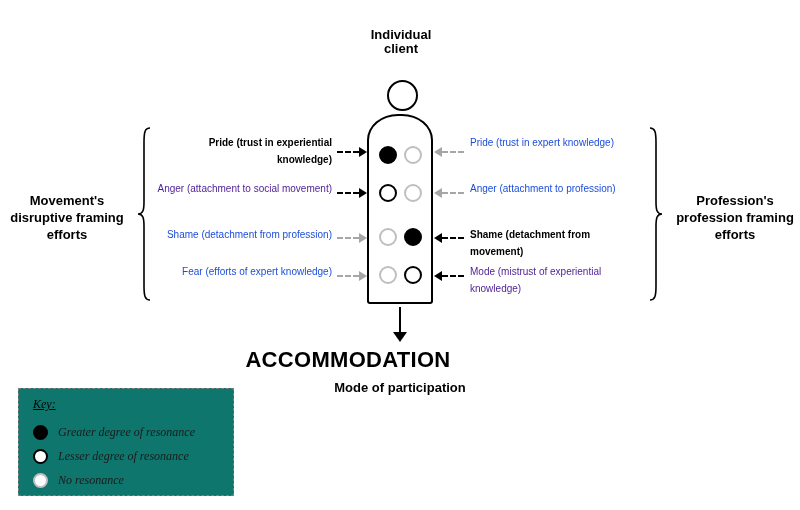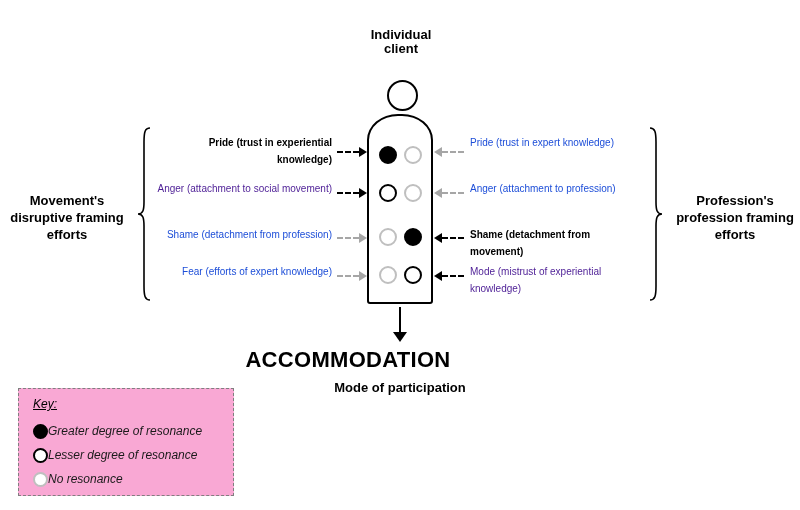--- a/index.html
+++ b/index.html
@@ -50,23 +50,23 @@
   .down-head{position:absolute;left:393px;top:332px;width:0;height:0;
     border-left:7px solid transparent;border-right:7px solid transparent;border-top:10px solid #000;}
   .outcome-title{position:absolute;left:0;top:347px;width:668px;text-align:center;
     font-weight:700;font-size:22px;letter-spacing:0.3px;margin-left:14px;}
   .outcome-sub{position:absolute;left:300px;width:200px;text-align:center;
     font-weight:700;font-size:13px;line-height:17px;}
   .outcome-sub.s1{top:379px;}
   .outcome-sub.s2{top:396px;}
   
   .key-box{position:absolute;left:18px;top:388px;width:216px;height:108px;
-    border:1px dashed #7f7f7f;background:#f9a8d4;box-sizing:border-box;padding:8px 14px;}
+    border:1px dashed #7f7f7f;background:#0f766e;box-sizing:border-box;padding:8px 14px;font-family:Liberation Serif, serif;}
   .key-title{font-style:italic;text-decoration:underline;font-size:12px;margin-bottom:8px;}
-  .key-item{display:flex;align-items:center;height:24px;}
+  .key-item{display:flex;align-items:center;gap:10px;height:24px;}
   .key-item .dot{width:11px;height:11px;border-width:2px;}
   .key-item .k-label{font-style:italic;font-size:12px;color:#1a1a1a;}
 </style>
 </head>
 <body>
 
 <div id="stage">
 
   <div class="client-title">Individual client</div>
 

